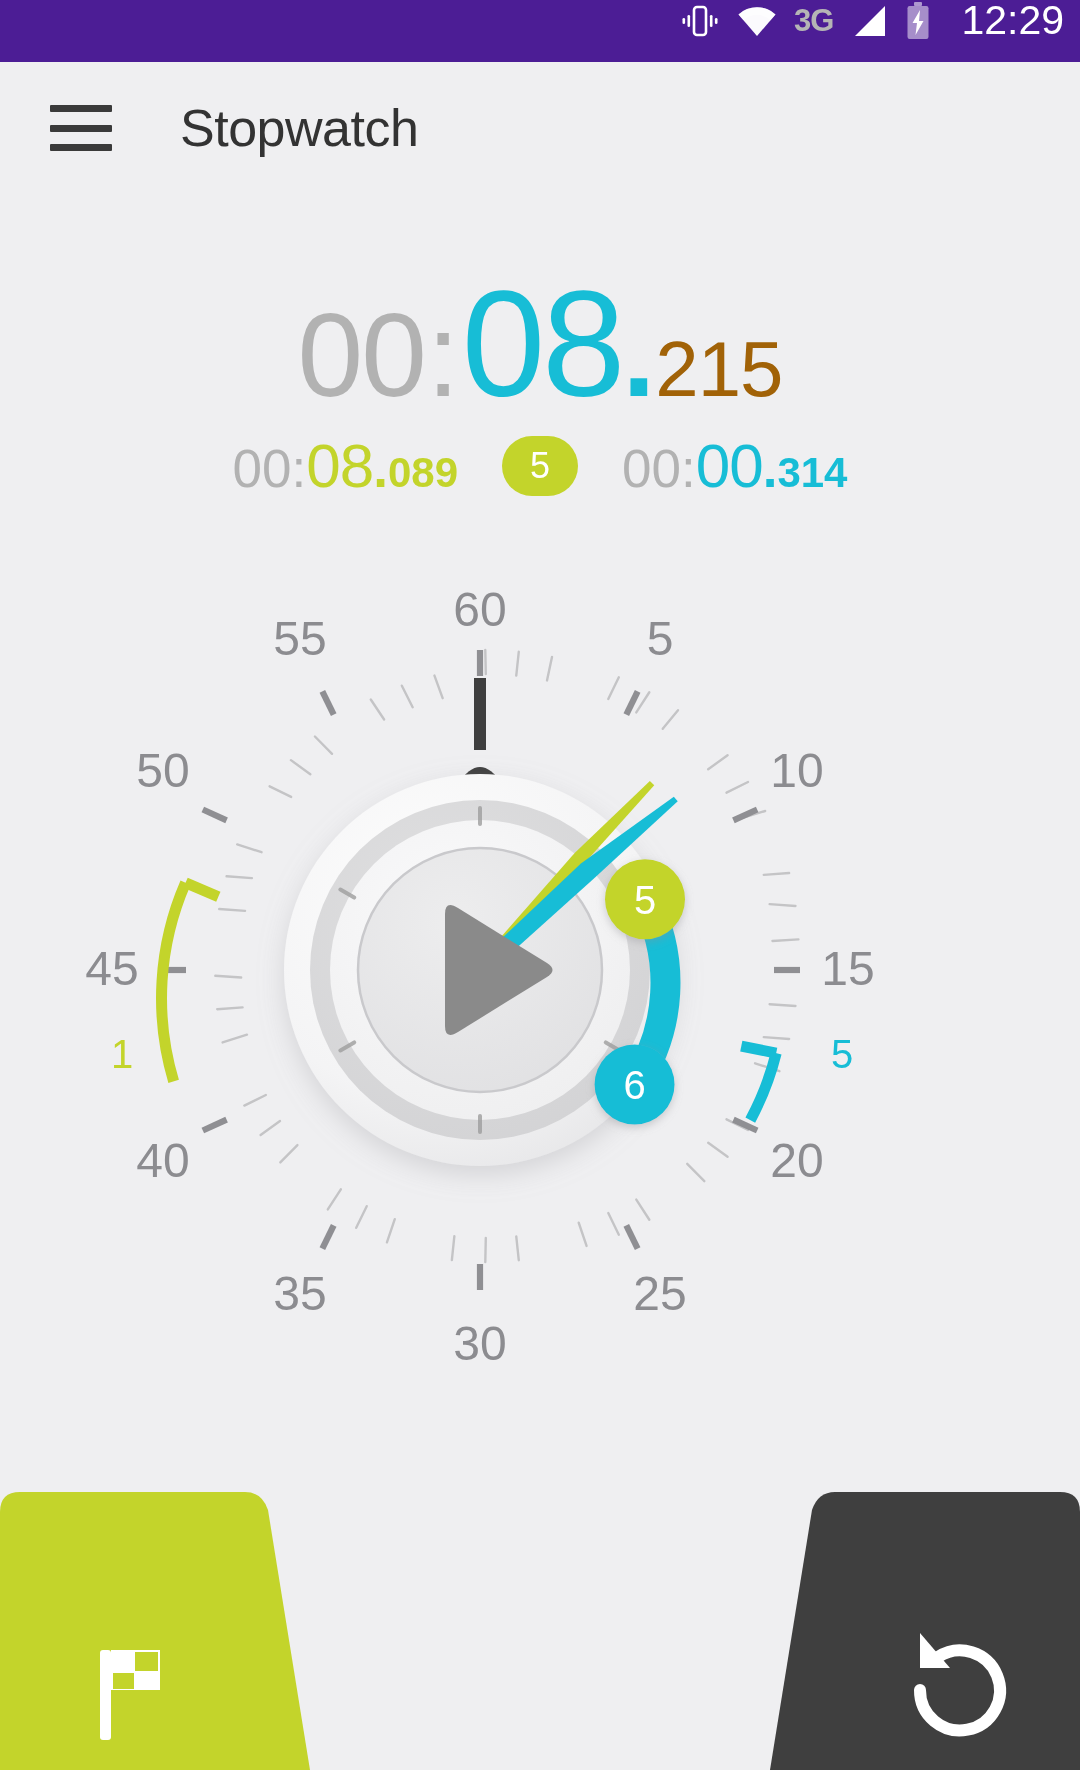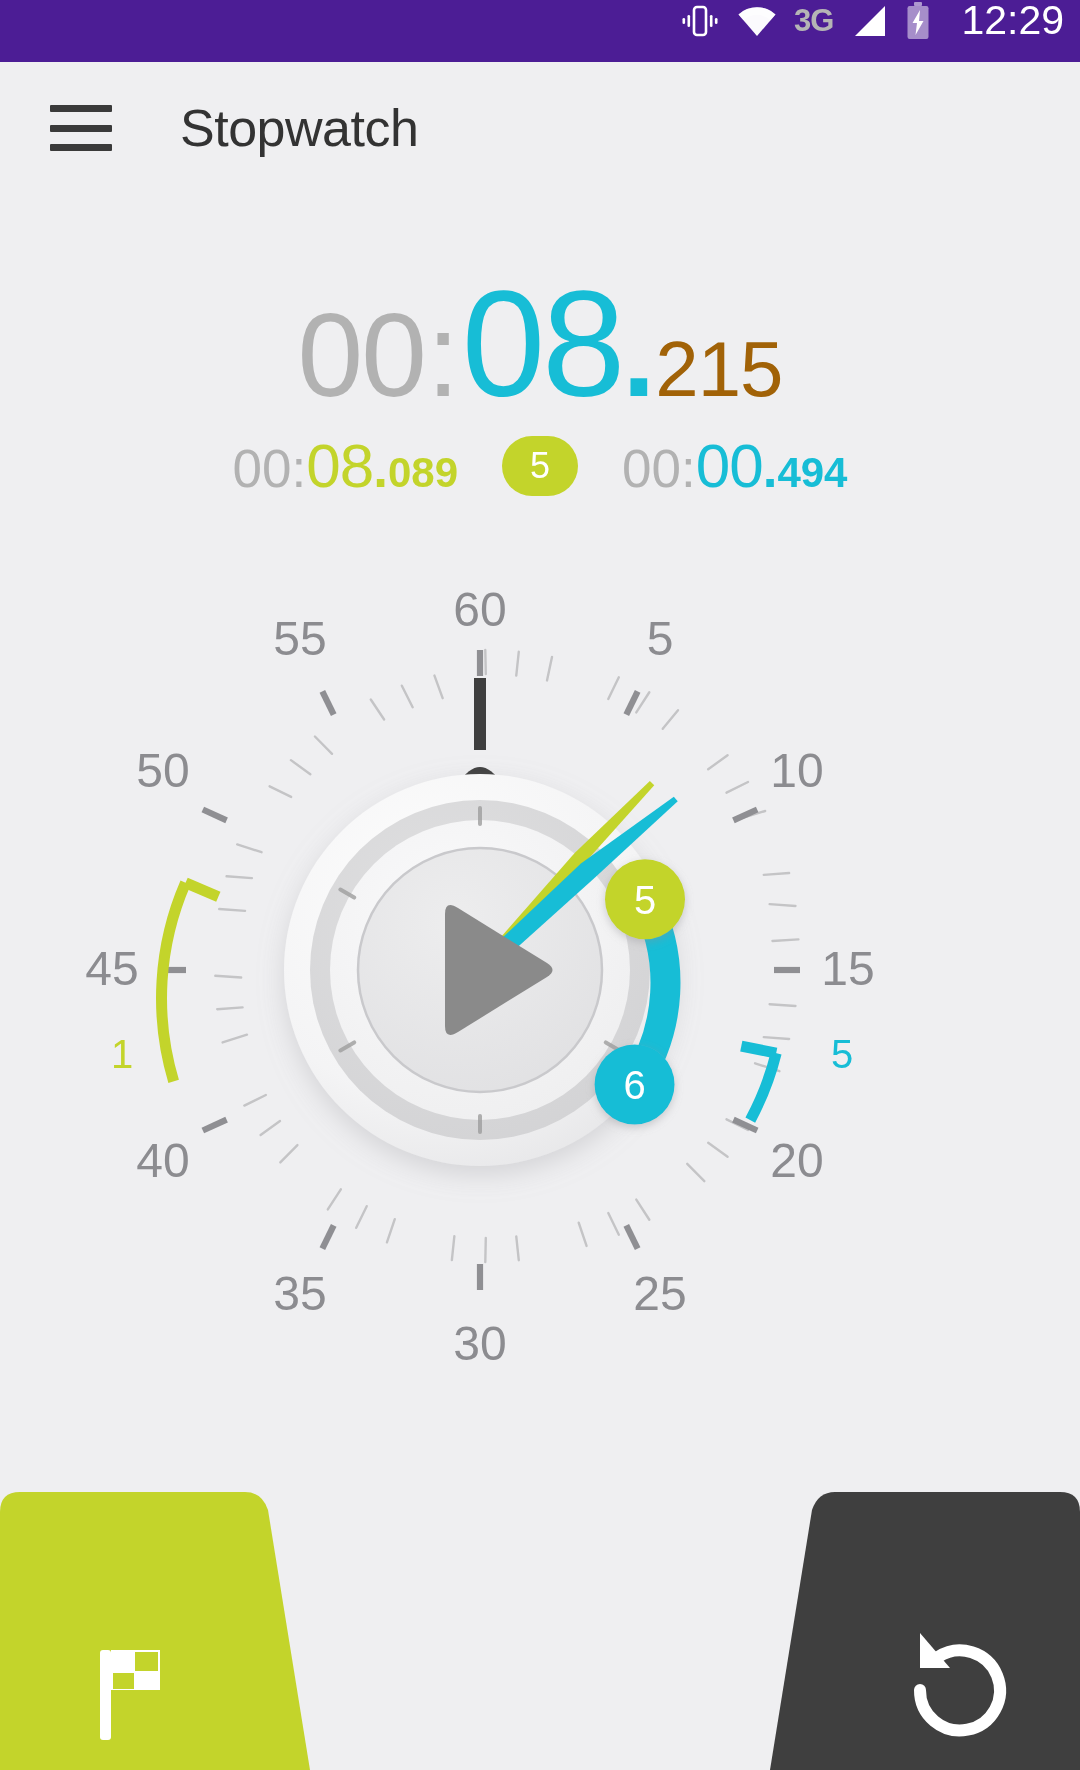--- a/index.html
+++ b/index.html
@@ -169,21 +169,21 @@
       <span class="l-val lime">08</span>
       <span class="l-dot lime">.</span>
       <span class="l-ms lime">089</span>
     </div>
     <div class="lap-badge">5</div>
     <div class="lap-time">
       <span class="l-dim">00</span>
       <span class="l-colon">:</span>
       <span class="l-val cyan">00</span>
       <span class="l-dot cyan">.</span>
-      <span class="l-ms cyan">494</span>
+      <span class="l-ms cyan">314</span>
     </div>
   </div>
 
   <div class="dial">
     <svg width="960" height="820" viewBox="0 0 960 820">
       <defs>
         <radialGradient id="bezelG" cx="0.38" cy="0.3" r="0.85">
           <stop offset="0%" stop-color="#FDFDFD"></stop>
           <stop offset="62%" stop-color="#F4F4F5"></stop>
           <stop offset="100%" stop-color="#E2E2E4"></stop>

